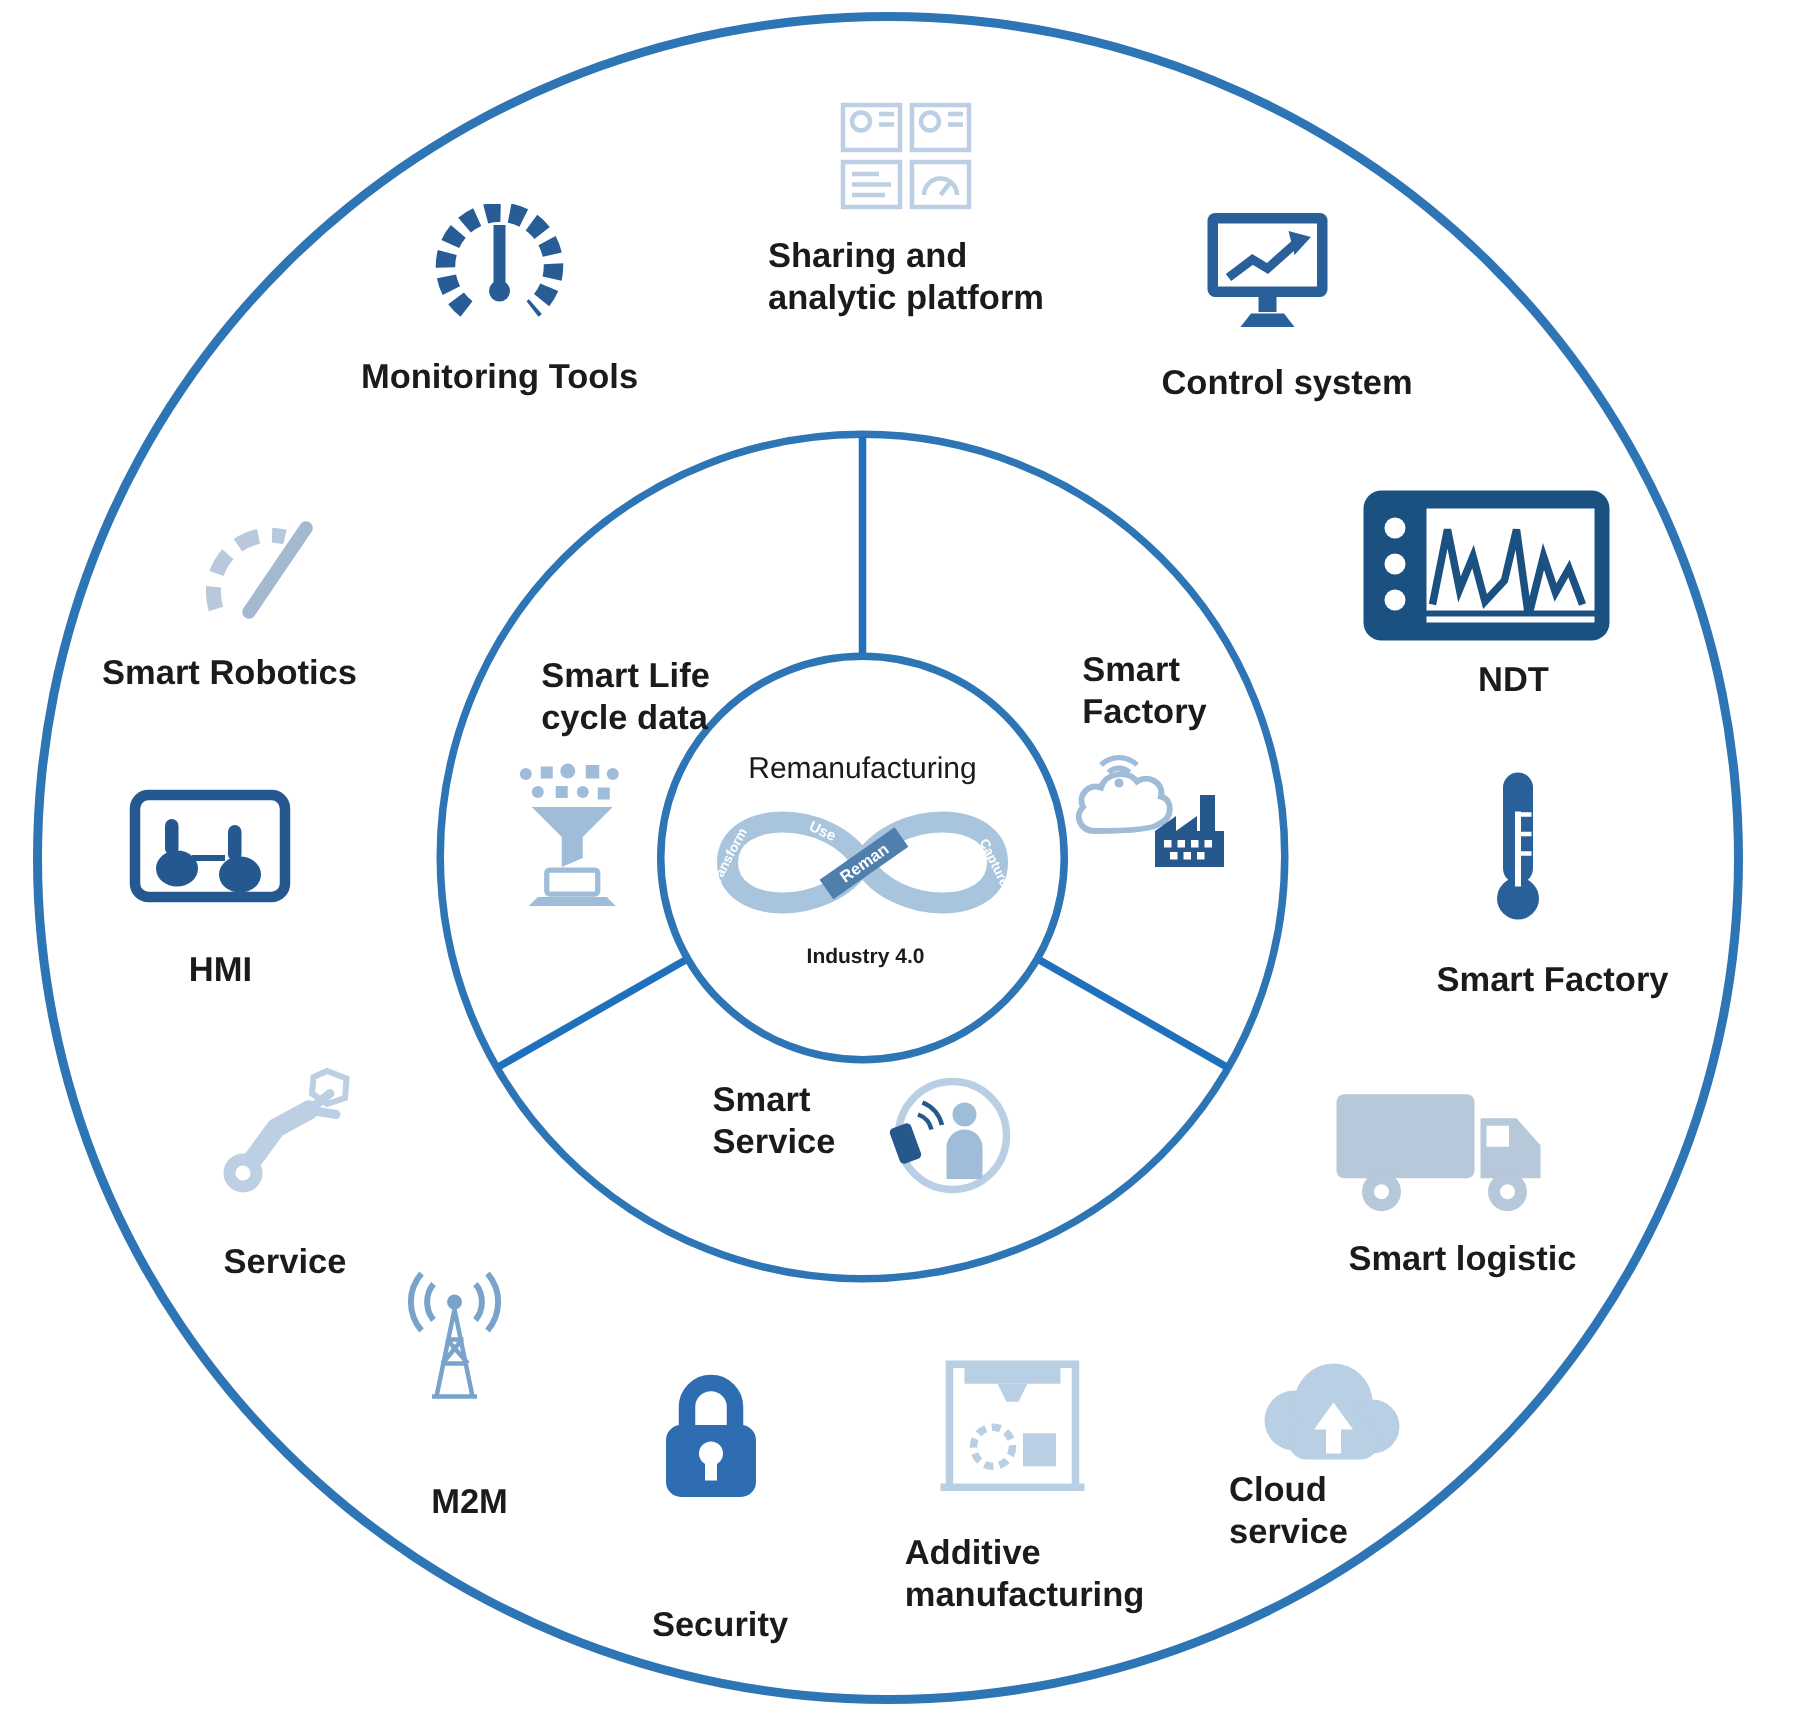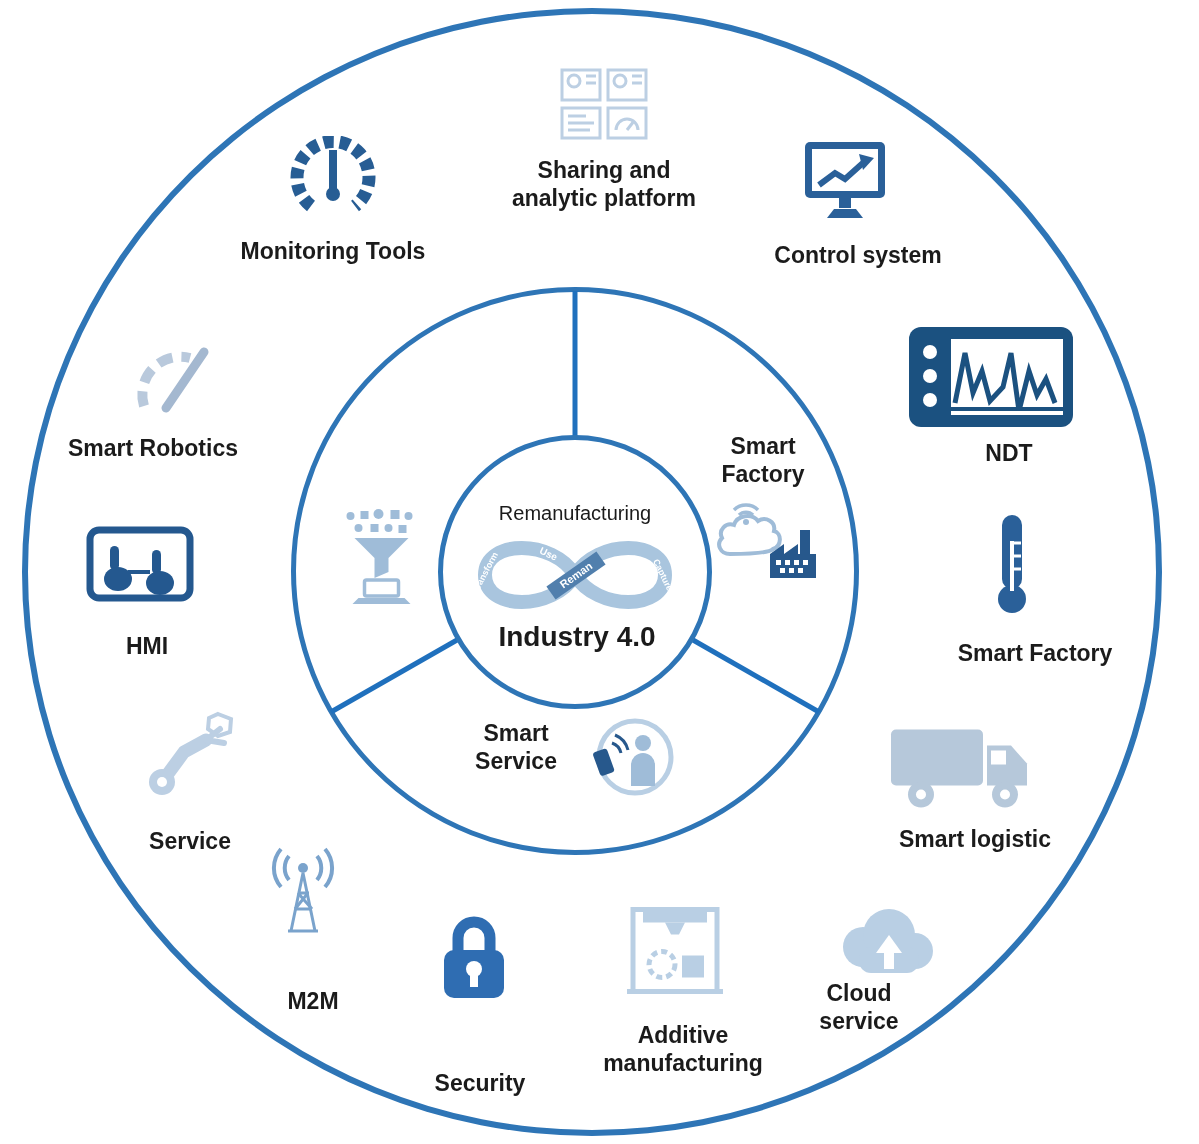--- a/index.html
+++ b/index.html
@@ -15,25 +15,25 @@
   .circle { position: absolute; border-radius: 50%; border: 6px solid #2e75b6; background: transparent; }
   .outer-circle { left: 22px; top: 8px; width: 1140px; height: 1128px; }
   .inner-circle { left: 291px; top: 287px; width: 568px; height: 568px; border-width: 5px; }
   .center-circle { left: 438px; top: 435px; width: 274px; height: 274px; border-width: 5px; background: #ffffff; }
   .abs { position: absolute; transform: translate(-50%, -50%); }
   .label {
     font-weight: bold;
     font-size: 23px;
     line-height: 1.22;
     color: #1b1b1b;
-    text-align: center;
+    text-align: left;
     white-space: pre-line;
   }
   .center-title { font-weight: normal; font-size: 20px; color: #1b1b1b; white-space: nowrap; }
-  .center-subtitle { font-weight: bold; font-size: 28px; color: #1b1b1b; white-space: nowrap; }
+  .center-subtitle { font-weight: bold; font-size: 14px; color: #1b1b1b; white-space: nowrap; }
   .divider-svg { position: absolute; left: 0; top: 0; width: 1199px; height: 1144px; pointer-events: none; }
   svg { display: block; }
 </style>
 </head>
 <body>
 
 <div class="canvas">
 
   <div class="circle outer-circle"></div>
   <div class="circle inner-circle"></div>
@@ -207,20 +207,22 @@
         <rect x="26" y="24" width="9" height="24" rx="4.5"></rect>
         <ellipse cx="34" cy="57" rx="14" ry="12"></ellipse>
         <rect x="68" y="28" width="9" height="24" rx="4.5"></rect>
         <ellipse cx="76" cy="61" rx="14" ry="12"></ellipse>
       </g>
       <line x1="44" y1="50" x2="66" y2="50" stroke="#24588f" stroke-width="4"></line>
     </svg>
   </div>
   <div class="abs label" style="left:147px;top:646px">HMI</div>
 
+  <div class="abs label" style="left:417px;top:464px">Smart Life
+cycle data</div>
   <div class="abs" style="left:382px;top:556px">
     <svg width="95" height="100" viewBox="0 0 95 100">
       <g fill="#9fbcd8">
         <circle cx="16" cy="10" r="4"></circle>
           <rect x="26" y="5" width="8" height="8"></rect>
           <circle cx="44" cy="8" r="5"></circle>
           <rect x="56" y="4" width="9" height="9"></rect>
           <circle cx="74" cy="10" r="4"></circle>
         <circle cx="24" cy="22" r="4"></circle>
           <rect x="36" y="18" width="8" height="8"></rect>

